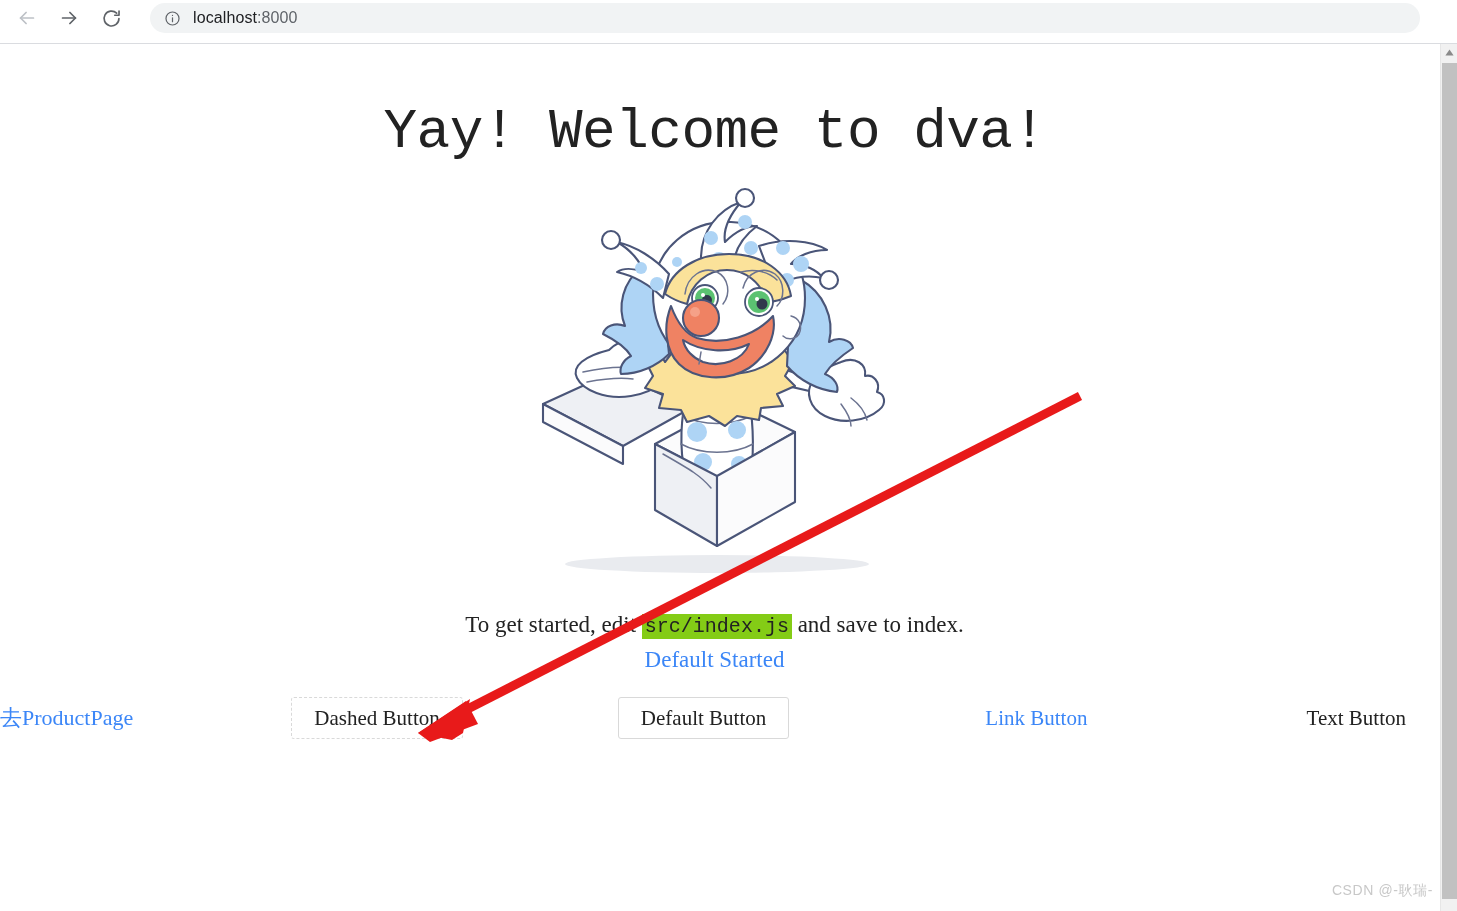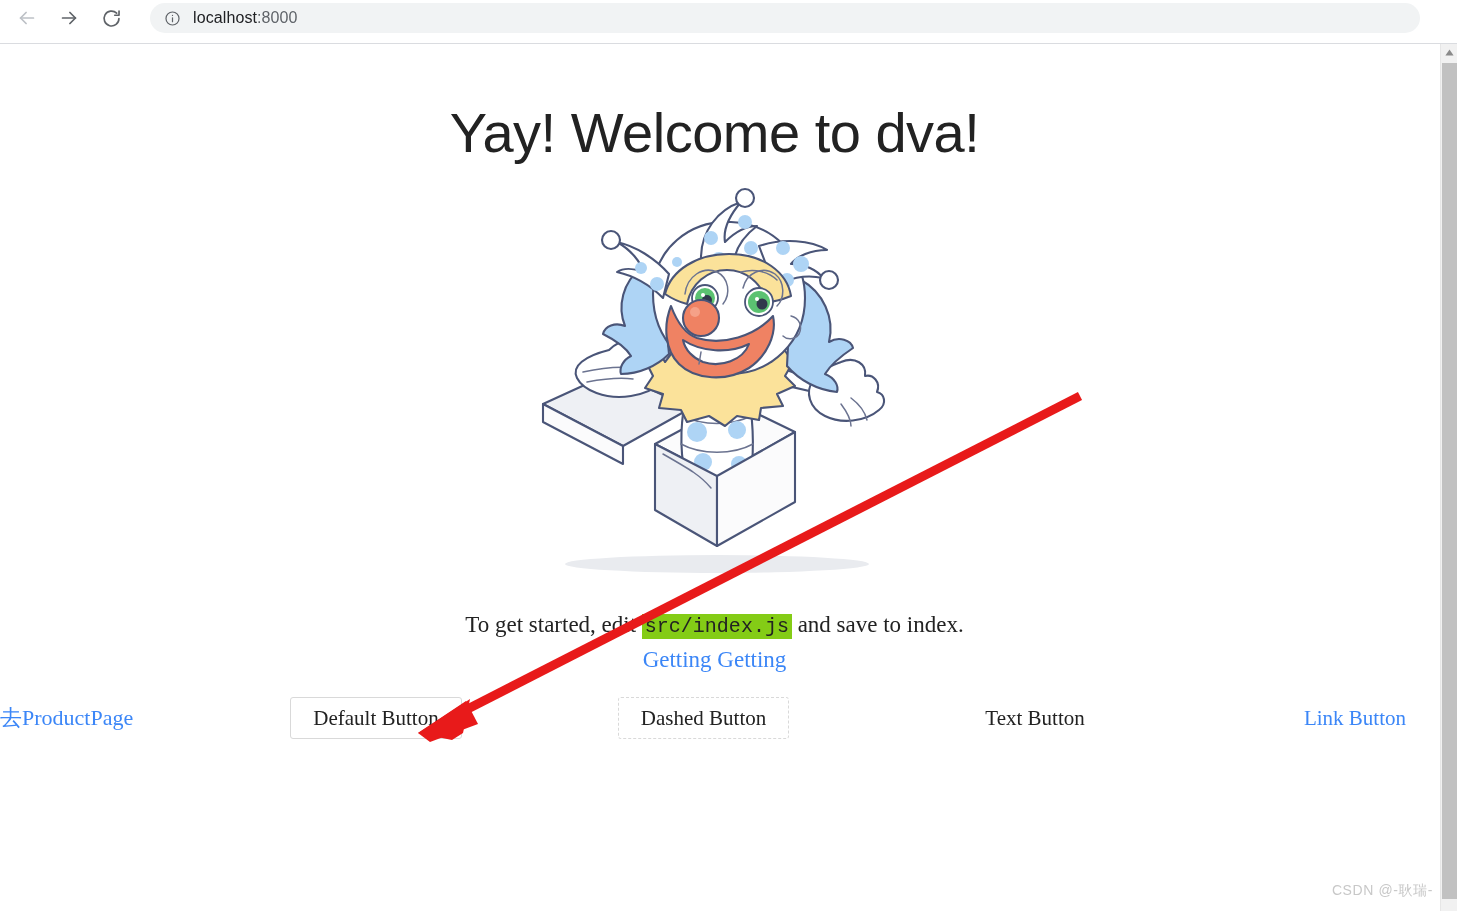--- a/index.html
+++ b/index.html
@@ -83,21 +83,21 @@
   .page {
     position: absolute;
     top: 0; left: 0;
     width: 1429px;
     height: 867px;
     text-align: center;
   }
 
   .page-title {
     margin-top: 58px;
-    font-family: Liberation Sans, sans-serif;
+    font-family: Liberation Mono, monospace;
     font-size: 56px;
     font-weight: 400;
     color: #222222;
     letter-spacing: -0.5px;
     line-height: 1.1;
   }
 
   .hero-wrap {
     margin-top: 12px;
     display: flex;
@@ -396,28 +396,28 @@
           <circle cx="190" cy="136" r="5" fill="#f5a188"></circle>
 
           <path class="olt" fill="none" d="M286 140 C294 142 298 150 294 158 C290 164 282 164 278 160"></path>
           <path class="olt" fill="none" d="M236 96 C250 92 264 96 272 104"></path>
         </svg>
         </span>
       </div>
 
       <p class="tagline"><span>To get started, edit </span><code>src/index.js</code><span> and save to index.</span></p>
 
-      <a class="started-link" href="#">Getting Getting</a>
+      <a class="started-link" href="#">Default Started</a>
 
       <div class="btn-row">
         <a class="prod-link" href="#">去ProductPage</a>
+        <button class="ant-btn dashed">Dashed Button</button>
         <button class="ant-btn">Default Button</button>
-        <button class="ant-btn dashed">Dashed Button</button>
+        <button class="ant-btn link-btn">Link Button</button>
         <button class="ant-btn text-btn">Text Button</button>
-        <button class="ant-btn link-btn">Link Button</button>
       </div>
 
     </div>
 
     <div class="scrollbar" style="top:0;height:867px;">
       <div class="sb-arrow">
         <svg width="9" height="7" viewBox="0 0 9 7" fill="#8a8a8a">
           <polygon points="4.5,0.6 8.6,6.4 0.4,6.4"></polygon>
         </svg>
       </div>

